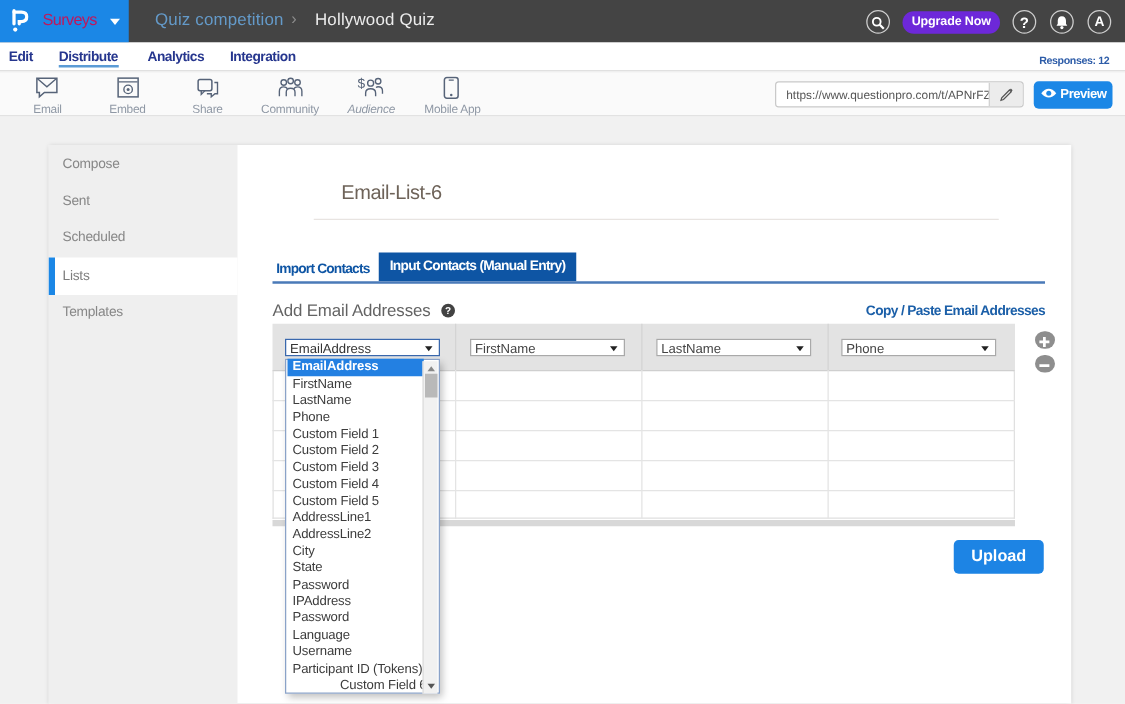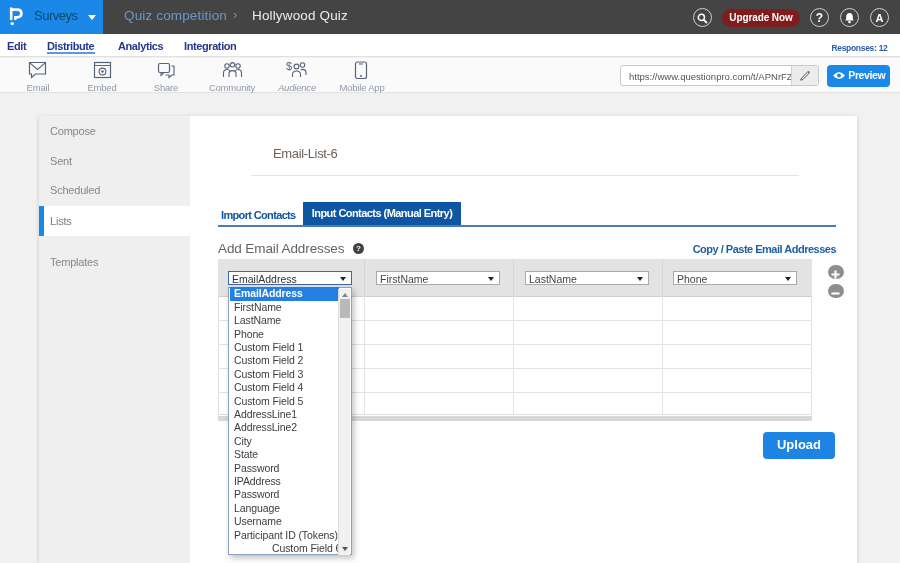--- a/index.html
+++ b/index.html
@@ -2,48 +2,48 @@
 <html><head>
 <meta charset="utf-8">
 <style>
 * { margin:0; padding:0; box-sizing:border-box; }
 html,body { width:900px; height:563px; overflow:hidden; font-family:"Liberation Sans", sans-serif; background:#f1f1f1; }
 .abs { position:absolute; }
 #stage { position:relative; width:900px; height:563px; }
 
 #topbar { left:0; top:0; width:900px; height:34px; background:#444444; }
 #logoblk { left:0; top:0; width:103px; height:34px; background:#1b87e6; }
-#surveys { left:34px; top:8px; color:#0c4a6e; font-size:13px; letter-spacing:-0.5px; }
+#surveys { left:34px; top:8px; color:#be185d; font-size:13px; letter-spacing:-0.5px; }
 #survcaret { left:88px; top:15px; width:0; height:0; border-left:4.5px solid transparent; border-right:4.5px solid transparent; border-top:5px solid #fff; }
 .bc1 { left:124px; top:8px; color:#649ac9; font-size:13.5px; letter-spacing:0.15px; }
 .bcsep { left:233px; top:7px; color:#8c8c8c; font-size:13px; }
 .bc2 { left:252px; top:8px; color:#ececec; font-size:13.5px; letter-spacing:0.15px; }
 .topcircle { width:19px; height:19px; border:1px solid #cfcfcf; border-radius:50%; top:8px; color:#fff; text-align:center; }
-#upgrade { left:722px; top:9px; width:78px; height:18px; background:#7f1d1d; border-radius:9px; color:#fff; font-size:10px; font-weight:bold; letter-spacing:-0.1px; text-align:center; line-height:18px; }
+#upgrade { left:722px; top:9px; width:78px; height:18px; background:#6d28d9; border-radius:9px; color:#fff; font-size:10px; font-weight:bold; letter-spacing:-0.1px; text-align:center; line-height:18px; }
 
 #navrow { left:0; top:34px; width:900px; height:23px; background:#fff; border-bottom:1px solid #e0e0e0; }
 .navitem { top:40px; color:#26368e; font-size:11px; font-weight:bold; letter-spacing:-0.4px; }
 #distunder { left:47px; top:52px; width:48px; height:2px; background:#5b9bd5; }
 #responses { top:43px; right:12.5px; color:#2d5ca8; font-size:8.5px; font-weight:bold; letter-spacing:-0.3px; }
 
 #toolbar { left:0; top:58px; width:900px; height:35px; background:#fafafa; border-bottom:1px solid #e2e2e2; }
 .toolico { top:61px; }
 .toollbl { top:82px; font-size:9.5px; letter-spacing:-0.2px; color:#8f98a5; text-align:center; }
 #urlbox { left:620px; top:65px; width:199px; height:21px; background:#fff; border:1px solid #c9c9c9; border-radius:3px; overflow:hidden; }
 #urltext { position:absolute; left:8px; top:5px; font-size:9.5px; color:#555; white-space:nowrap; }
 #pencilseg { position:absolute; right:0; top:0; width:27px; height:19px; background:#ececec; border-left:1px solid #d2d2d2; }
 #previewbtn { left:827px; top:65px; width:63px; height:21.5px; background:#1b87e6; border-radius:4px; color:#fff; font-size:10.5px; font-weight:bold; letter-spacing:-0.4px; text-align:center; line-height:21px; }
 
 #card { left:39px; top:116px; width:818px; height:447px; background:#fff; box-shadow:0 1px 4px rgba(0,0,0,0.18); }
 #sidebar { left:39px; top:116px; width:151px; height:447px; background:#efefef; }
 .sbitem { left:50px; color:#878787; font-size:11px; letter-spacing:-0.2px; }
 #sbactive { left:39px; top:206px; width:151px; height:30px; background:#fff; }
 #sbbar { left:39px; top:206px; width:4.5px; height:30px; background:#1b87e6; }
 
-#title { left:273px; top:146px; font-size:13px; letter-spacing:-0.35px; color:#6e6359; }
+#title { left:273px; top:146px; font-size:16px; letter-spacing:-0.35px; color:#6e6359; }
 #titlehr { left:251px; top:175px; width:548px; height:1px; background:#e8e4e1; }
 #tab1 { left:221px; top:208.5px; font-size:11px; font-weight:bold; letter-spacing:-0.65px; color:#0e55a4; }
 #tab2 { left:303px; top:202px; width:158px; height:23px; background:#0e55a4; color:#fff; font-size:11px; font-weight:bold; letter-spacing:-0.55px; text-align:center; line-height:23px; }
 #tabline { left:218px; top:224.5px; width:618px; height:2px; background:#4a7ab8; }
 #addhdr { left:218px; top:240.5px; font-size:13.5px; letter-spacing:-0.1px; color:#636363; }
 #qmark { left:353px; top:243px; width:11px; height:11px; background:#424242; border-radius:50%; color:#fff; font-size:8px; font-weight:bold; text-align:center; line-height:11px; }
 #copylink { right:64px; top:242.5px; font-size:11px; font-weight:bold; letter-spacing:-0.5px; color:#1b5fa8;padding-left:32px; }
 
 #thead { left:218px; top:259px; width:594px; height:36.5px; background:#e3e3e3; }
 .thv { top:259px; width:1px; height:36.5px; background:#d4d4d4; }
@@ -156,21 +156,21 @@
       </svg> Preview</div>
 
   <div class="abs" id="card"></div>
   <div class="abs" id="sidebar"></div>
   <div class="abs" id="sbactive"></div>
   <div class="abs" id="sbbar"></div>
   <div class="abs sbitem" style="top:124.5px;">Compose</div>
   <div class="abs sbitem" style="top:154.5px;">Sent</div>
   <div class="abs sbitem" style="top:184px;">Scheduled</div>
   <div class="abs sbitem" style="top:214.5px; color:#7d7d7d;">Lists</div>
-  <div class="abs sbitem" style="top:244px;margin-top:12px;">Templates</div>
+  <div class="abs sbitem" style="top:244px;">Templates</div>
 
   <div class="abs" id="title">Email-List-6</div>
   <div class="abs" id="titlehr"></div>
   <div class="abs" id="tab1">Import Contacts</div>
   <div class="abs" id="tab2">Input Contacts (Manual Entry)</div>
   <div class="abs" id="tabline"></div>
   <div class="abs" id="addhdr">Add Email Addresses</div>
   <div class="abs" id="qmark">?</div>
   <div class="abs" id="copylink">Copy / Paste Email Addresses</div>
   <div class="abs" id="thead"></div>

